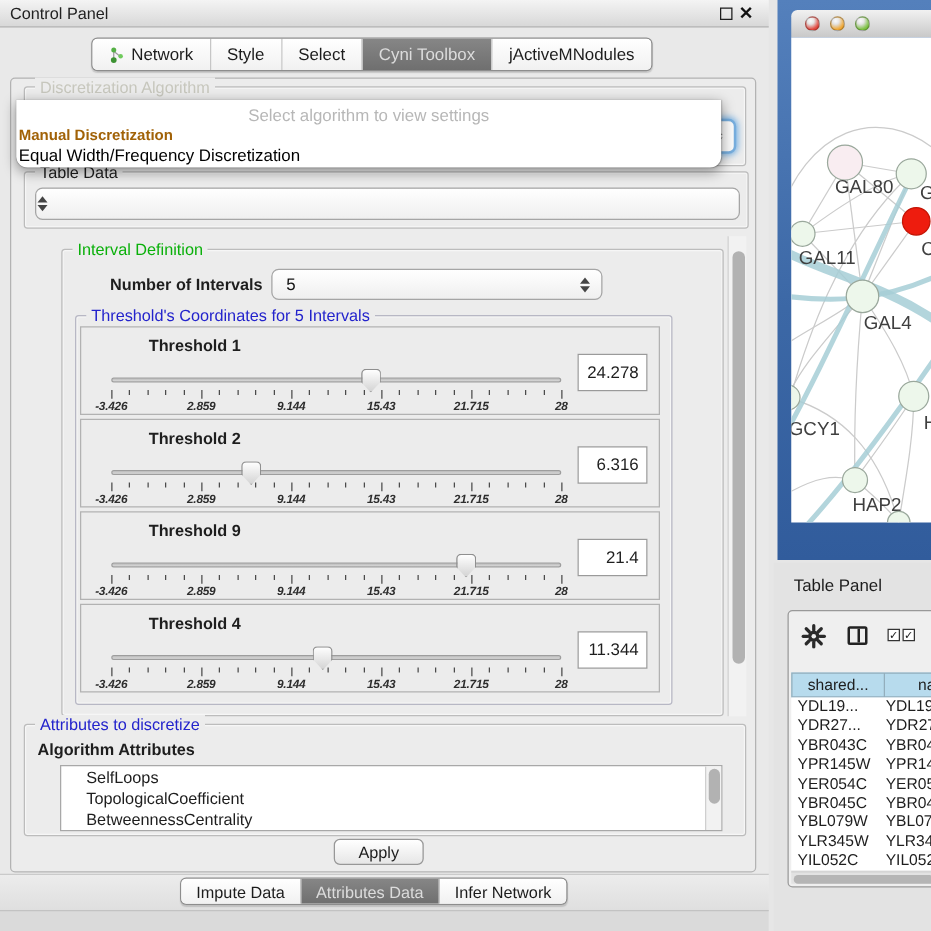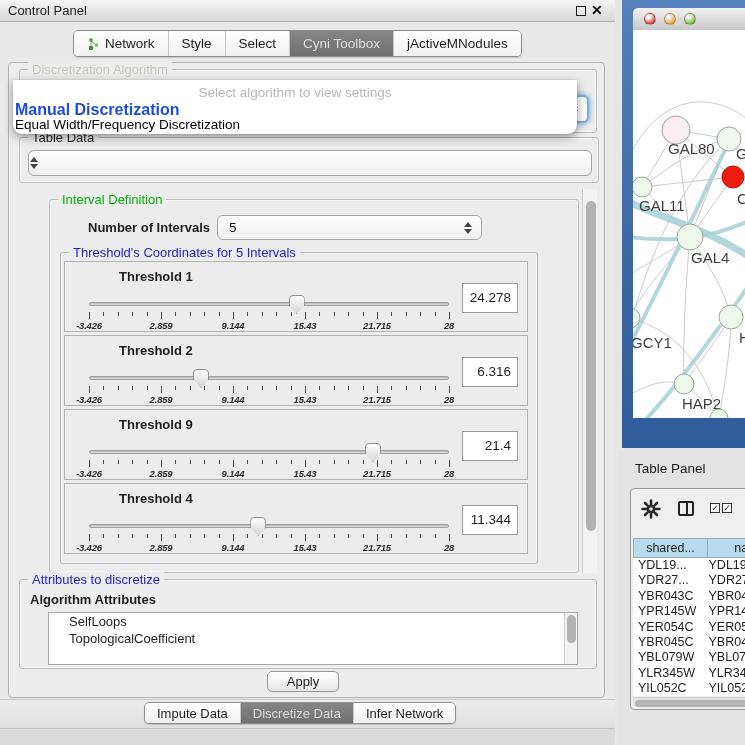--- a/index.html
+++ b/index.html
@@ -37,21 +37,21 @@
   .stepper { width:9px; margin-right:9px; display:flex; flex-direction:column; align-items:center; gap:2px; }
   .stepper i { width:0; height:0; border-left:4px solid transparent; border-right:4px solid transparent; }
   .stepper .up { border-bottom:5px solid #444; }
   .stepper .dn { border-top:5px solid #444; }
   .combo.focusring { border:2px solid #77aede; box-shadow:0 0 5px 1px #79b2e4; background:#fafafa; }
 
   
   .popup { position:absolute; left:13px; top:80px; width:564px; height:54px; background:#ffffff;
     border-radius:0 0 9px 9px; box-shadow:0 3px 10px rgba(0,0,0,.4), 0 0 1px rgba(0,0,0,.3); z-index:60; }
   .popup .hint { position:absolute; left:0; right:0; top:5px; text-align:center; color:#b7b7b7; font-size:13.5px; }
-  .popup .opt1 { position:absolute; left:2px; top:21px; font-weight:bold; font-size:16px; color:#1d4ed8; }
+  .popup .opt1 { position:absolute; left:2px; top:21px; font-weight:bold; font-size:12px; color:#a16207; }
   .popup .opt2 { position:absolute; left:2px; top:37px; font-size:13.5px; color:#000; }
 
   
   .tbox { position:relative; width:464px; height:71px; border:1px solid #b2b2b2; background:#ececec; margin:0 0 3px 3px; }
   .tbox .tlabel { position:absolute; left:10px; top:7px; font-weight:bold; font-size:13px;margin-left:44px; }
   .track { position:absolute; left:24px; top:40px; width:360px; height:4px;
     background:linear-gradient(#bdbdbd,#dadada); border:1px solid #9d9d9d; border-radius:3px; }
   .thumb { position:absolute; top:-8px; width:16px; height:19px;
     background:linear-gradient(#fefefe,#d4d4d4); border:1px solid #8f8f8f; border-radius:4px;
     clip-path:polygon(6% 0,94% 0,100% 10%,100% 55%,50% 100%,0 55%,0 10%); transform:translateX(-8px); }
@@ -352,41 +352,42 @@
         </div>
       </div>
 
       <div class="groupbox" style="left:10px; top:516px; width:578px; height:90px;">
         <span class="legend blue">Attributes to discretize</span>
         <span style="position:absolute; left:10px; top:12px; font-weight:bold;">Algorithm Attributes</span>
         <div class="attr-list" style="left:28px; top:32px; width:530px; height:53px;">
           <div id="attr-items">
               <div class="item">SelfLoops</div>
               <div class="item">TopologicalCoefficient</div>
+              <div class="item">BetweennessCentrality</div>
             </div>
           <div class="vscroll" style="right:0; top:0; width:13px; height:53px;">
             <span class="vthumb" style="top:2px; height:28px;"></span>
           </div>
         </div>
       </div>
 
       <div class="vscroll" style="left:573px; top:126px; width:15px; height:384px;">
         <span class="vthumb" style="left:2.5px; top:12px; height:330px; width:10px;"></span>
       </div>
 
       <div class="btn" style="left:258px; top:608px; width:72px; height:21px; line-height:19px;">Apply</div>
     </div>
 
     <div class="cp-tabstrip"></div>
     <div class="seg" id="bottom-tabs">
         <div class="tab">
           <span>Impute Data</span>
         </div>
         <div class="tab sel">
-          <span>Discretize Data</span>
+          <span>Attributes Data</span>
         </div>
         <div class="tab">
           <span>Infer Network</span>
         </div>
       </div>
     <div class="cp-footer"></div>
   </div>
 
   <div class="nw">
     <div class="nw-titlebar">

